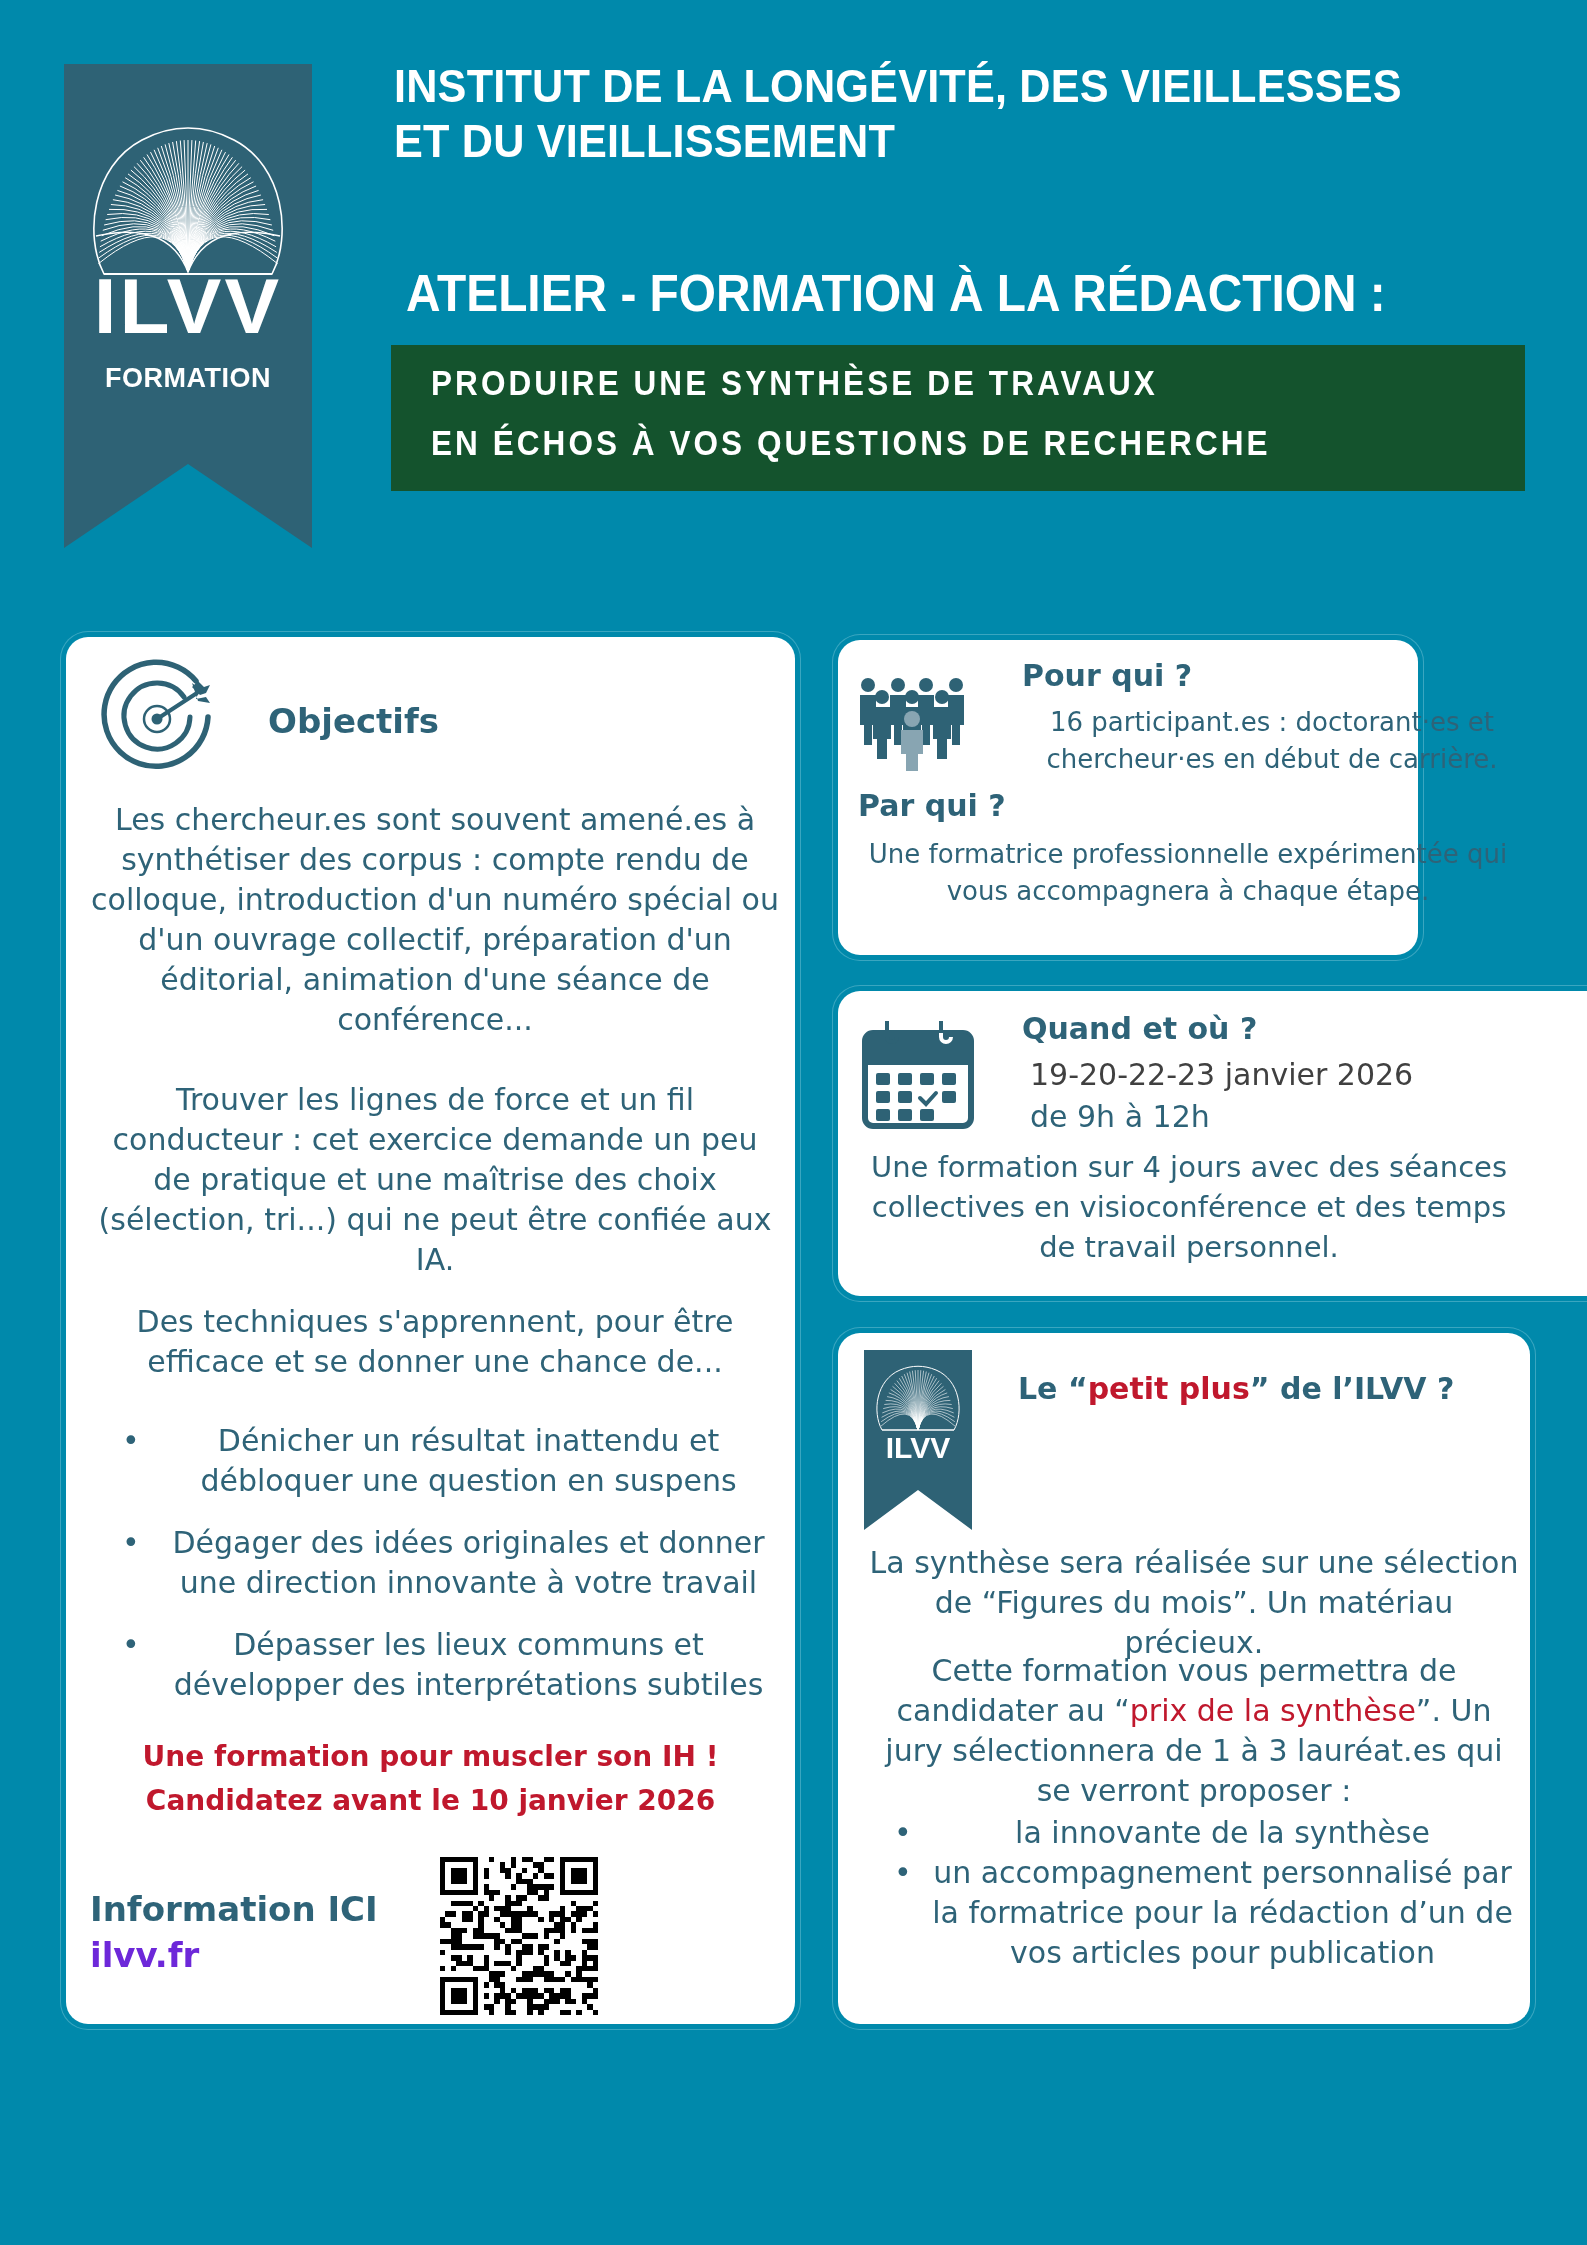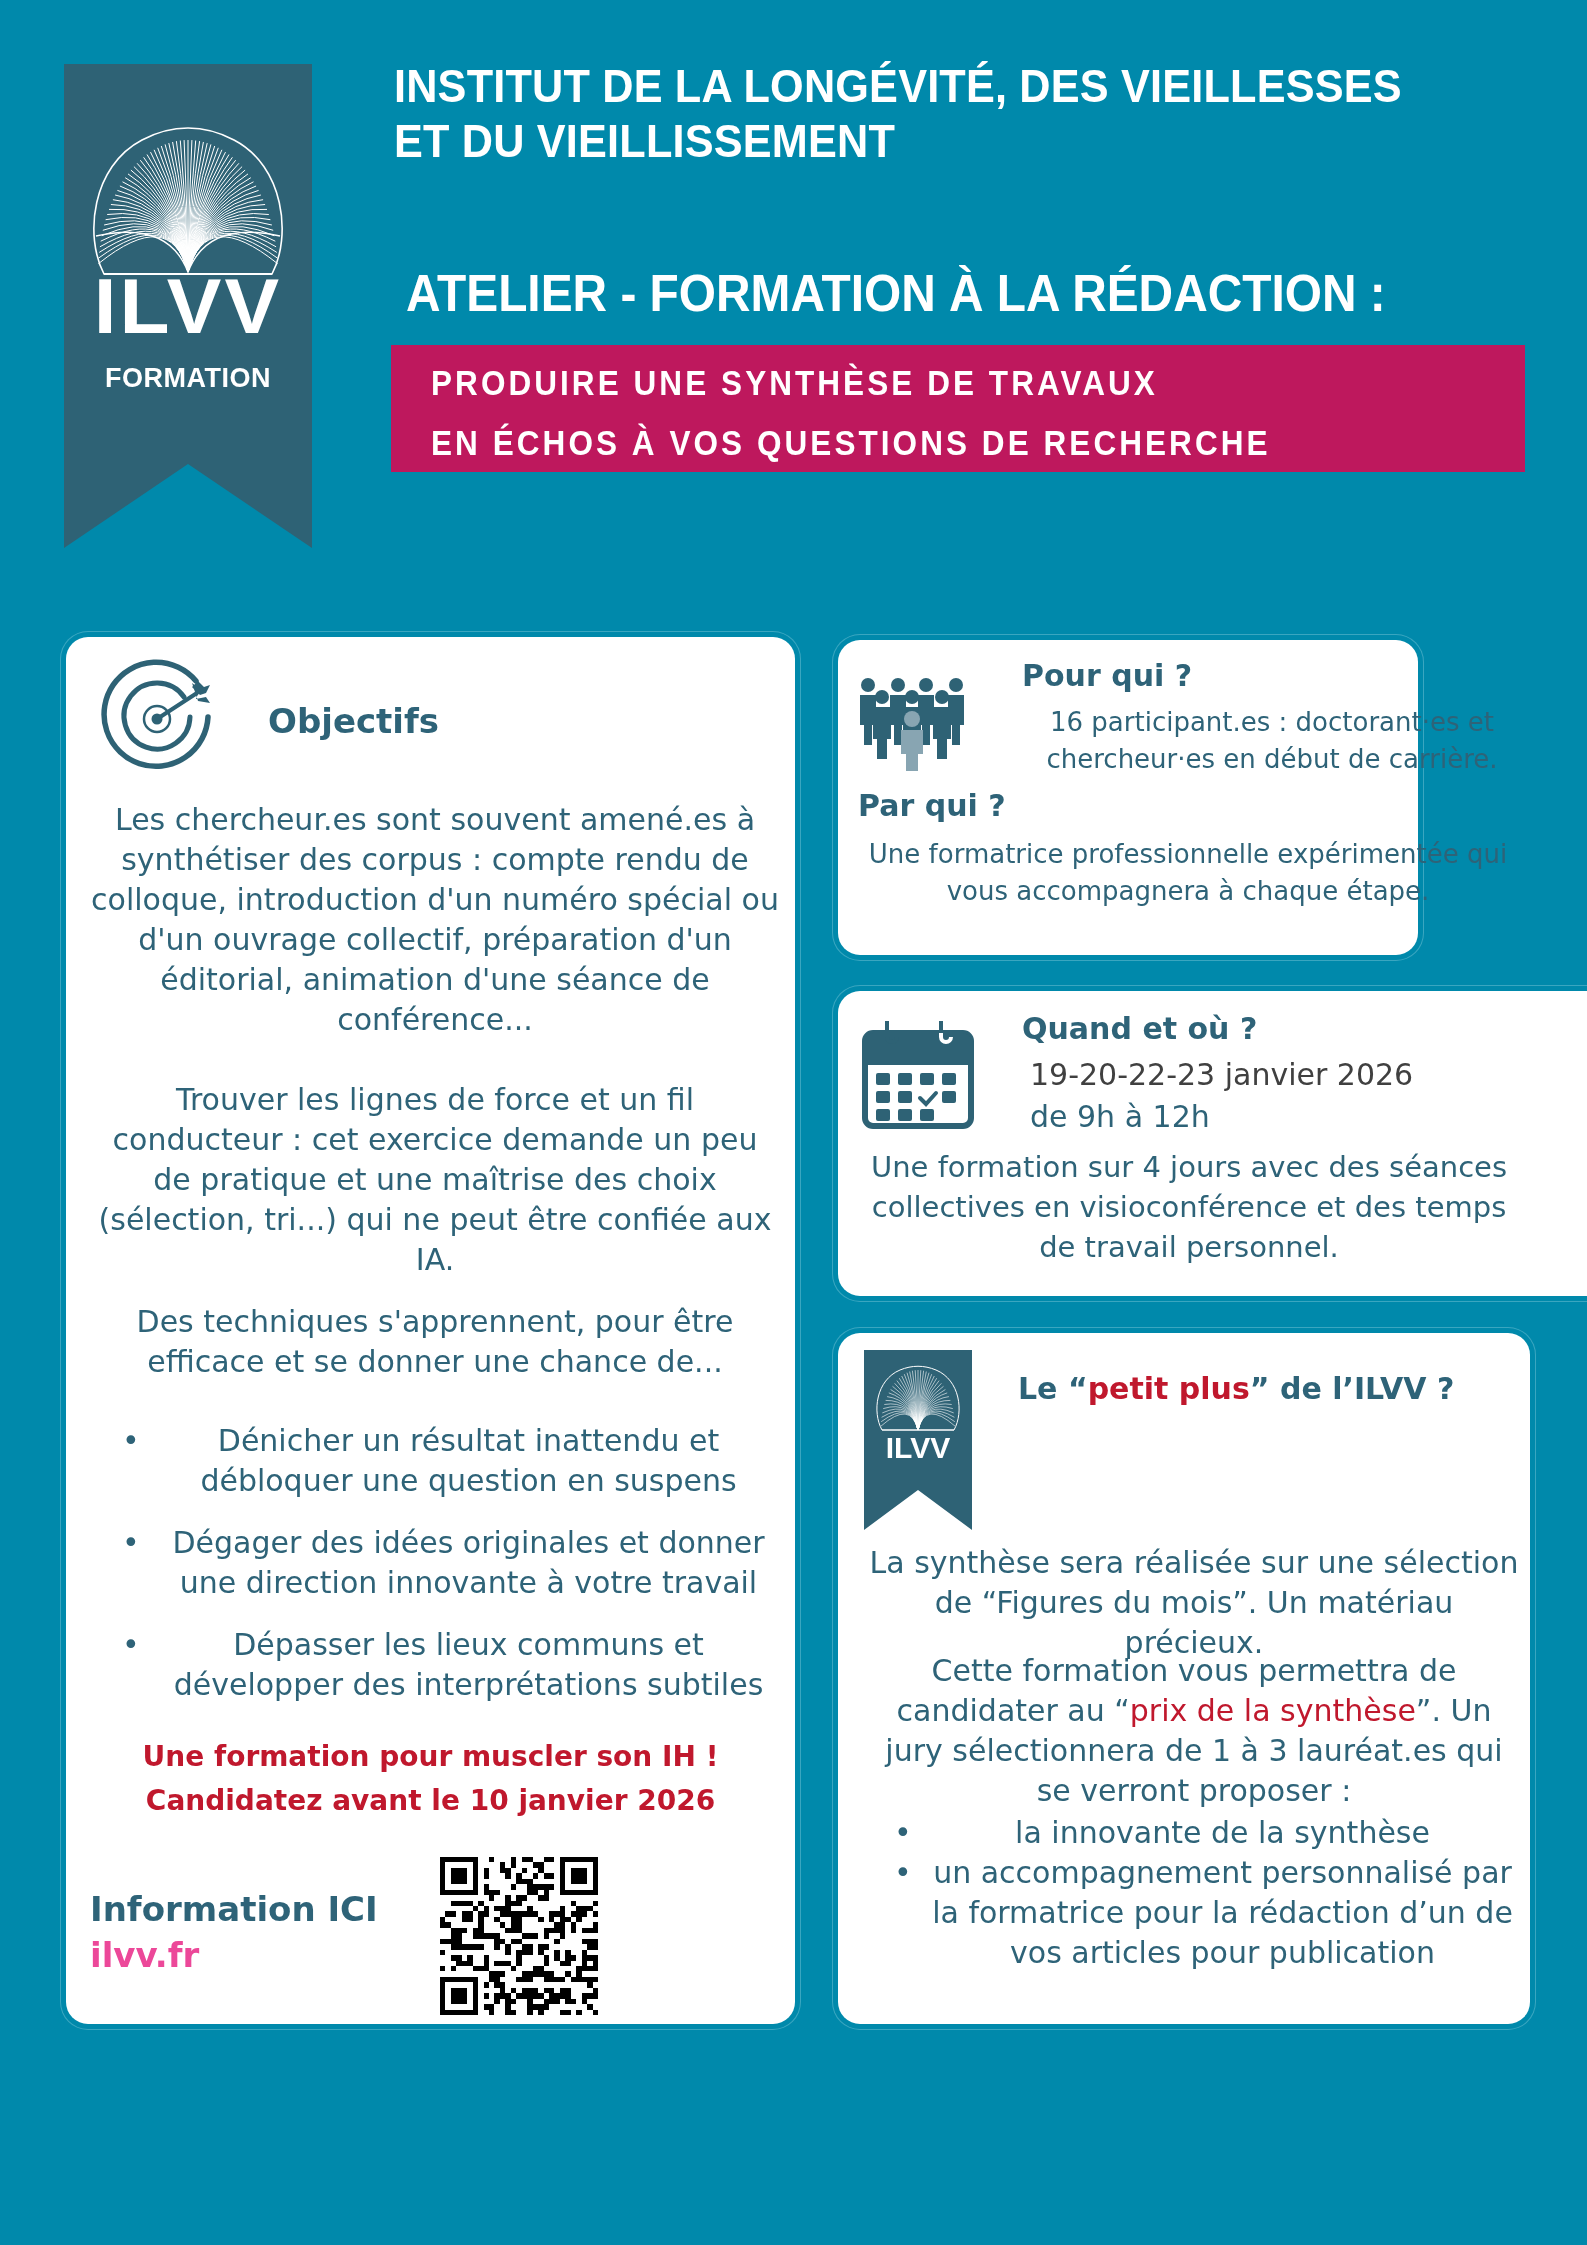--- a/index.html
+++ b/index.html
@@ -21,22 +21,22 @@
     position: absolute; left: 394px; top: 58px; width: 1150px;
     color: #fff; font-weight: bold; font-size: 47px; line-height: 55px;
     letter-spacing: 0.2px; transform: scaleX(0.92); transform-origin: left top;
   }
   .atelier-title {
     position: absolute; left: 406px; top: 262px;
     color: #fff; font-weight: bold; font-size: 52px; line-height: 62px;
     transform: scaleX(0.92); transform-origin: left top; white-space: nowrap;
   }
   .banner {
-    position: absolute; left: 391px; top: 345px; width: 1134px; height: 127px;
-    background: #be185d;
+    position: absolute; left: 391px; top: 345px; width: 1134px; height: 146px;
+    background: #14532d;
     text-decoration: underline;
   }
   .banner div {
     position: absolute; left: 40px; color: #fff; font-weight: bold;
     font-size: 35px; letter-spacing: 3.4px; white-space: nowrap;
     transform: scaleX(0.9); transform-origin: left top;
   }
   .banner .l1 { top: 18px; }
   .banner .l2 { top: 78px; }
 
@@ -59,21 +59,21 @@
   .obj-title { left: 202px; top: 64px; font-size: 34px; }
   .obj-text { left: 24px; width: 690px; font-size: 30px; line-height: 40px; }
   .obj-p1 { top: 163px; }
   .obj-p2 { top: 443px; }
   .obj-p3 { top: 665px; }
   .obj-list { left: 24px; top: 784px; width: 700px; margin: 0; padding: 0; list-style: none; font-size: 30px; line-height: 40px; }
   .obj-list li { position: relative; padding-left: 57px; margin-bottom: 22px; }
   .obj-list li::before { content: "•"; position: absolute; left: 32px; top: 0; }
   .cta { left: 0; width: 729px; text-align: center; color: #c0182d; font-weight: bold; font-size: 28px; line-height: 44px; font-family: "DejaVu Sans", sans-serif; top: 1098px; }
   .info-label { left: 24px; top: 1252px; font-size: 34px; font-weight: bold; font-family: "DejaVu Sans", sans-serif; color: #2e6378; }
-  .info-link { left: 24px; top: 1298px; font-size: 34px; font-weight: bold; font-family: "DejaVu Sans", sans-serif; color: #ec4899; }
+  .info-link { left: 24px; top: 1298px; font-size: 34px; font-weight: bold; font-family: "DejaVu Sans", sans-serif; color: #6d28d9; }
   .qr { left: 374px; top: 1220px; width: 158px; height: 158px; }
 
   
   .people-icon { left: 20px; top: 35px; width: 108px; height: 96px; }
   .pour-title { left: 184px; top: 18px; font-size: 30px; }
   .pour-text { left: 184px; top: 64px; width: 500px; font-size: 26px; line-height: 37px; }
   .par-title { left: 20px; top: 148px; font-size: 30px; }
   .par-text { left: 20px; top: 196px; width: 660px; font-size: 26px; line-height: 37px; }
 
   

